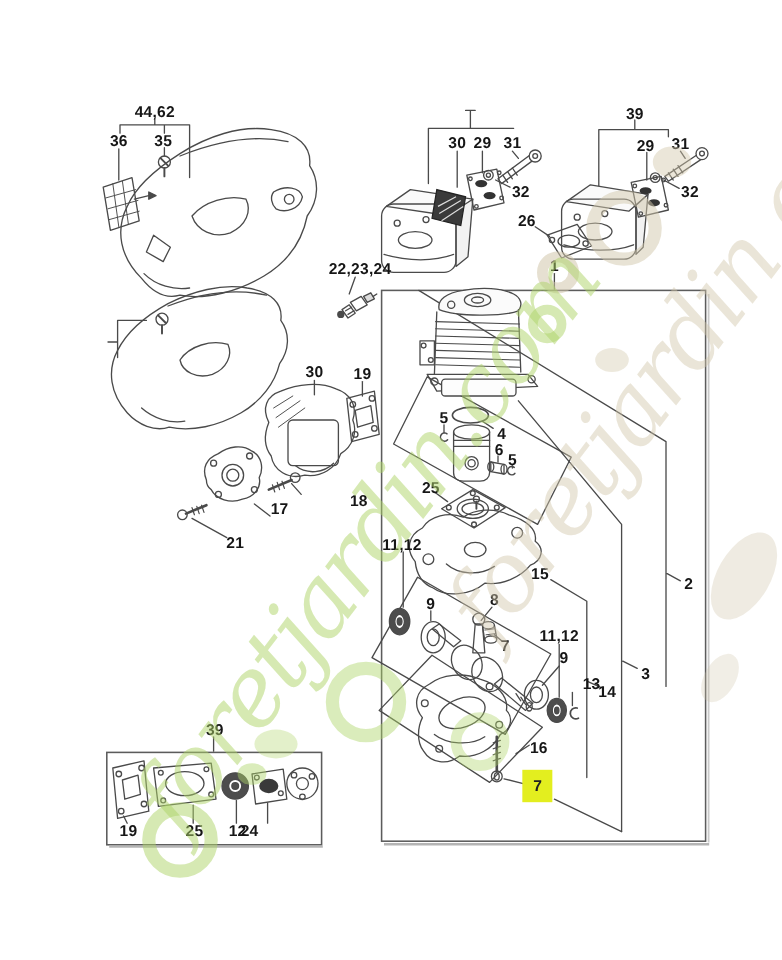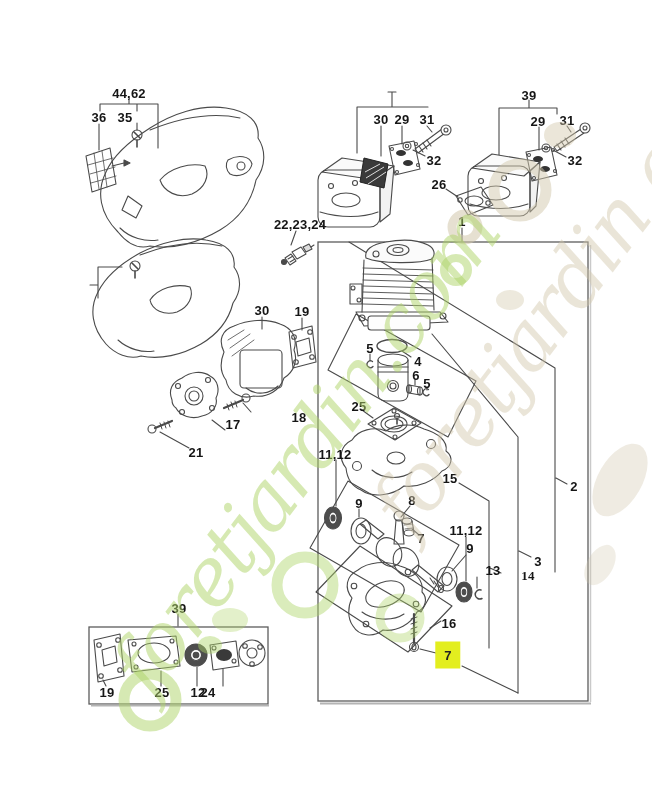--- a/index.html
+++ b/index.html
@@ -365,21 +365,21 @@
     <circle cx="252" cy="653" r="5" fill="none"></circle>
     <circle cx="245" cy="646" r="2.3" fill="none"></circle>
         <circle cx="260" cy="647" r="2.3" fill="none"></circle>
     <circle cx="252" cy="664" r="2.3" fill="none"></circle>
   </g>
 </svg>
 
 <div class="labels-layer">
       <div class="part-label" style="left: 129px; top: 93px;">44,62</div>
       <div class="part-label" style="left: 99px; top: 117px;">36</div>
-      <div class="part-label" style="left: 125px; top: 117px; text-align: right;">35</div>
+      <div class="part-label" style="left: 136px; top: 117px; text-align: right;">35</div>
       <div class="part-label" style="left: 381px; top: 119px;">30</div>
       <div class="part-label" style="left: 402px; top: 119px;">29</div>
       <div class="part-label" style="left: 427px; top: 119px;">31</div>
       <div class="part-label" style="left: 434px; top: 160px;">32</div>
       <div class="part-label" style="left: 529px; top: 95px;">39</div>
       <div class="part-label" style="left: 538px; top: 121px;">29</div>
       <div class="part-label" style="left: 567px; top: 120px;">31</div>
       <div class="part-label" style="left: 575px; top: 160px;">32</div>
       <div class="part-label" style="left: 439px; top: 184px;">26</div>
       <div class="part-label" style="left: 462px; top: 221px;">1</div>
@@ -397,21 +397,21 @@
       <div class="part-label" style="left: 335px; top: 454px;">11,12</div>
       <div class="part-label" style="left: 359px; top: 503px;">9</div>
       <div class="part-label" style="left: 412px; top: 500px;">8</div>
       <div class="part-label" style="left: 421px; top: 538px;">7</div>
       <div class="part-label" style="left: 470px; top: 548px;">9</div>
       <div class="part-label" style="left: 466px; top: 530px;">11,12</div>
       <div class="part-label" style="left: 477px; top: 570px; margin-left: 16px;">13</div>
       <div class="part-label" style="left: 450px; top: 478px;">15</div>
       <div class="part-label" style="left: 574px; top: 486px;">2</div>
       <div class="part-label" style="left: 538px; top: 561px;">3</div>
-      <div class="part-label" style="left: 528px; top: 576px; font-family: Liberation Serif, serif;">14</div>
+      <div class="part-label" style="left: 506px; top: 576px;">14</div>
       <div class="part-label" style="left: 449px; top: 623px;">16</div>
       <div class="part-label" style="left: 179px; top: 608px; text-align: right;">39</div>
       <div class="part-label" style="left: 107px; top: 692px;">19</div>
       <div class="part-label" style="left: 162px; top: 692px;">25</div>
       <div class="part-label" style="left: 198px; top: 692px; text-align: center;">12</div>
       <div class="part-label" style="left: 208px; top: 692px;">24</div>
       <div class="part-label hl" style="left: 448px; top: 655px; background: rgb(227, 238, 31);">7</div>
     </div>
 
 <div class="watermark">

